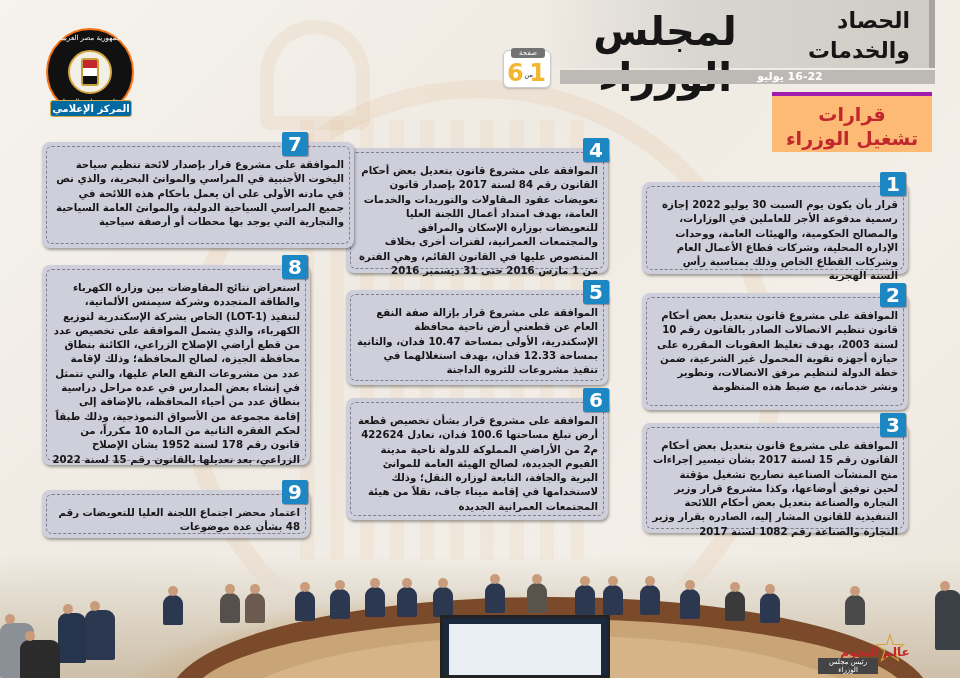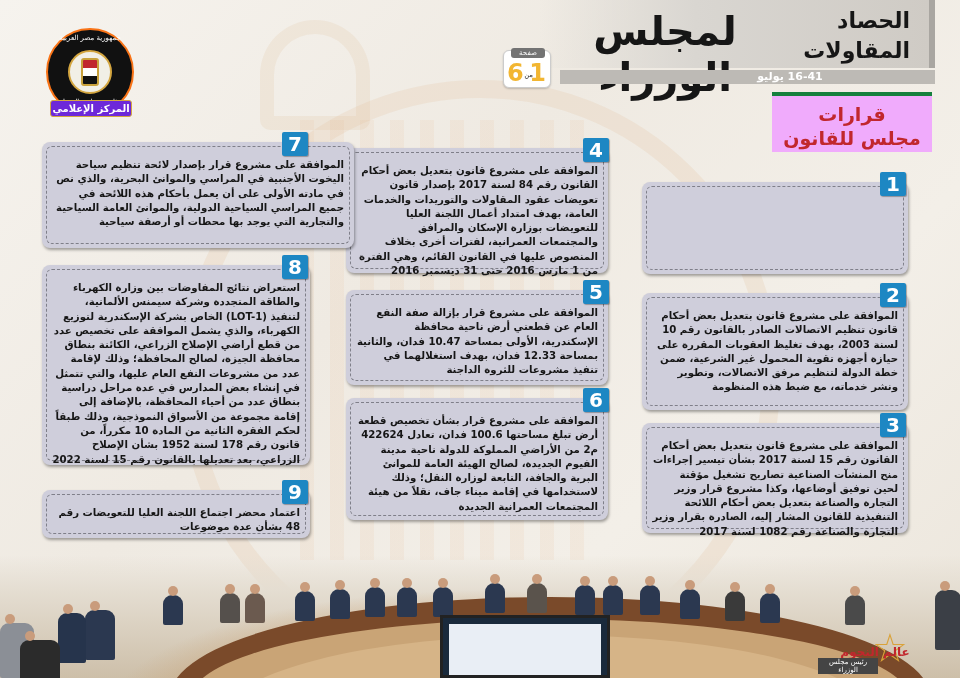--- a/index.html
+++ b/index.html
@@ -59,21 +59,21 @@
     }
     .page-badge .num-cur, .page-badge .num-tot {
       position: absolute; top: 8px; font-size: 24px; font-weight: bold; color: #f2b632;
     }
     .page-badge .num-cur { right: 4px; }
     .page-badge .num-tot { left: 3px; }
     .page-badge .of { position: absolute; left: 21px; top: 20px; font-size: 7px; color: #333; font-family: Liberation Mono, monospace; }
 
     .section-title {
       position: absolute; left: 772px; top: 92px; width: 160px; height: 60px;
-      background: #f0abfc; border-top: 4px solid #15803d;
+      background: #fdba74; border-top: 4px solid #a21caf;
       text-align: center; direction: rtl; color: #c1272d;
       font-size: 19px; font-weight: bold; line-height: 24px; padding-top: 6px;
     }
 
     
     .logo {
       position: absolute; left: 46px; top: 28px; width: 88px; height: 88px;
       border-radius: 50%; background: #111; border: 2px solid #f97316;
     }
     .logo .inner {
@@ -88,21 +88,21 @@
     .logo .arc-txt {
       position: absolute; left: 0; top: 4px; width: 84px; text-align: center;
       color: #fff; font-size: 7px; direction: rtl;
     }
     .logo .arc-txt2 {
       position: absolute; left: 0; top: 68px; width: 84px; text-align: center;
       color: #fff; font-size: 7px; direction: rtl;
     }
     .logo-ribbon {
       position: absolute; left: 50px; top: 100px; width: 82px; height: 17px;
-      background: #6d28d9; border: 1.5px solid #d4a640; border-radius: 3px;
+      background: #0369a1; border: 1.5px solid #d4a640; border-radius: 3px;
       color: #fff; font-size: 10px; font-weight: bold; text-align: center; line-height: 15px; direction: rtl;
     }
 
     
     .card {
       position: absolute; background: #cfcedb;
       border-radius: 8px; box-shadow: 1px 2px 3px rgba(0,0,0,0.35);
     }
     .card .dash {
       position: absolute; left: 4px; top: 4px; right: 4px; bottom: 4px;
@@ -167,48 +167,49 @@
 <body>
 
 <div class="bg-arc"></div>
 <div class="bg-band"></div>
 <div class="bg-eagle"></div>
 
 <div class="hdr-bar"></div>
 <div class="hdr-title-main">لمجلس الوزراء</div>
 <div class="hdr-title-sub">
   <div>الحصاد</div>
-  <div>المقاولات</div>
+  <div>والخدمات</div>
 </div>
 <div class="hdr-date-bar"></div>
-<div class="hdr-date">16-41 يوليو</div>
+<div class="hdr-date">16-22 يوليو</div>
 
 <div class="page-badge">
   <div class="lbl">صفحة</div>
   <div class="num-cur">1</div>
   <div class="of">من</div>
   <div class="num-tot">6</div>
 </div>
 
 <div class="section-title">
   <div>قرارات</div>
-  <div>مجلس للقانون</div>
+  <div>تشغيل الوزراء</div>
 </div>
 
 <div class="logo">
   <div class="arc-txt">جمهورية مصر العربية</div>
   <div class="inner">
     <div class="eagle"></div>
   </div>
   <div class="arc-txt2">رئاسة مجلس الوزراء</div>
 </div>
 <div class="logo-ribbon">المركز الإعلامي</div>
 
 <div class="card" style="left:642px; top:182px; width:266px; height:92px;">
   <div class="dash"></div>
+  <div class="txt">قرار بأن يكون يوم السبت 30 يوليو 2022 إجازة رسمية مدفوعة الأجر للعاملين في الوزارات، والمصالح الحكومية، والهيئات العامة، ووحدات الإدارة المحلية، وشركات قطاع الأعمال العام وشركات القطاع الخاص وذلك بمناسبة رأس السنة الهجرية</div>
 </div>
 <div class="num" style="left:880px; top:172px;">1</div>
 
 <div class="card" style="left:642px; top:293px; width:266px; height:117px;">
   <div class="dash"></div>
   <div class="txt">الموافقة على مشروع قانون بتعديل بعض أحكام قانون تنظيم الاتصالات الصادر بالقانون رقم 10 لسنة 2003، بهدف تغليظ العقوبات المقررة على حيازة أجهزة تقوية المحمول غير الشرعية، ضمن خطة الدولة لتنظيم مرفق الاتصالات، وتطوير ونشر خدماته، مع ضبط هذه المنظومة</div>
 </div>
 <div class="num" style="left:880px; top:283px;">2</div>
 
 <div class="card" style="left:642px; top:423px; width:266px; height:110px;">

